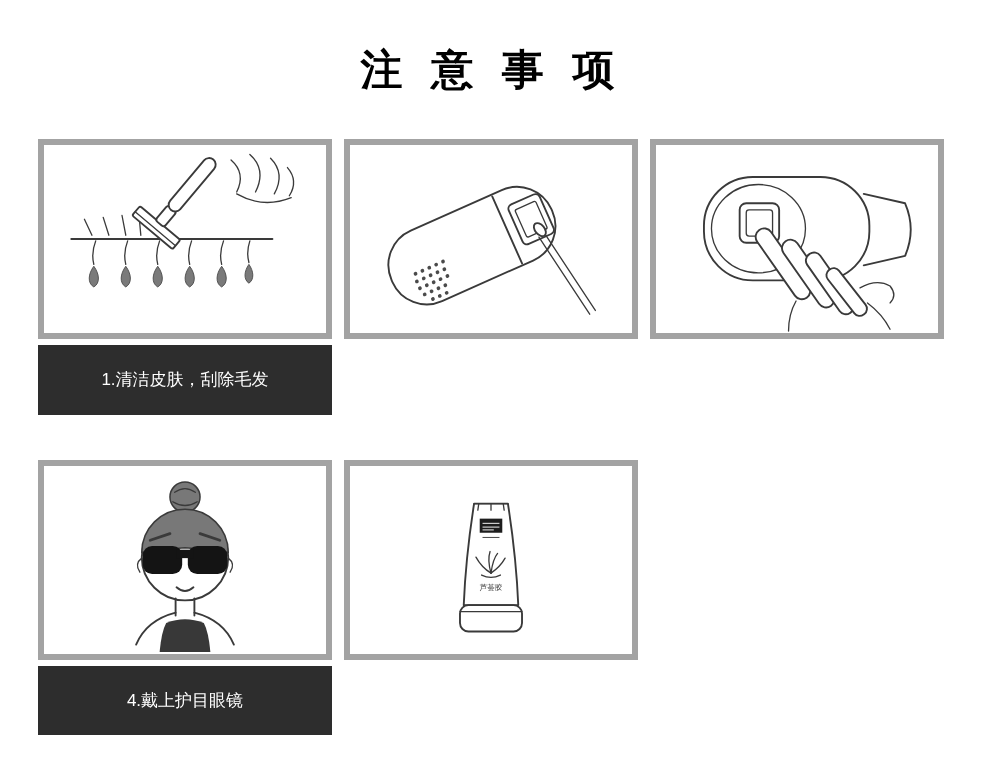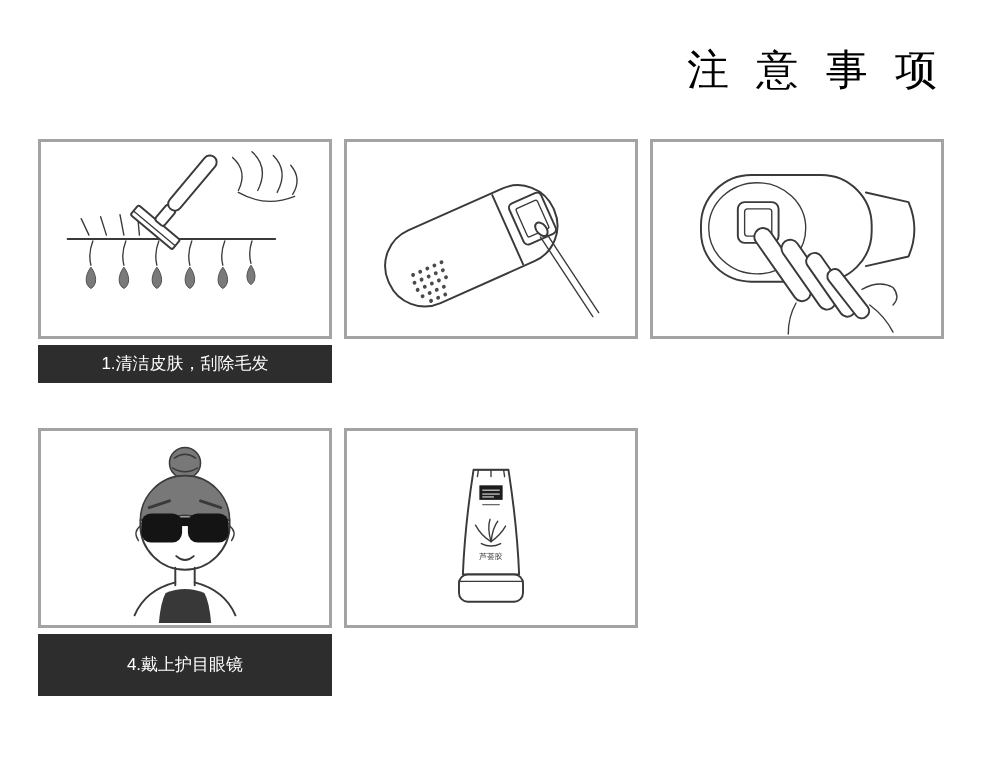--- a/index.html
+++ b/index.html
@@ -11,54 +11,54 @@
     font-family: "Liberation Sans", "DejaVu Sans", sans-serif;
     color: #111;
   }
   .page {
     width: 982px;
     height: 762px;
     padding: 45px 38px 0 38px;
     background: #ffffff;
   }
   .page-title {
-    text-align: right;
+    text-align: center;
     font-size: 42px;
-    font-weight: normal;
+    font-weight: bold;
     letter-spacing: 7px;
     color: #000;
     line-height: 1.2;
     margin-bottom: 44px;
     font-family: "DejaVu Sans", "Liberation Sans", sans-serif;
   }
   .steps-grid {
     display: grid;
     grid-template-columns: repeat(3, 1fr);
     column-gap: 12px;
     row-gap: 45px;
   }
   .step { display: flex; flex-direction: column; }
   .panel-box {
-    border: 3px solid #a3a3a3;
+    border: 6px solid #a3a3a3;
     height: 200px;
     background: #fff;
     overflow: hidden;
   }
   .panel-box svg { width: 100%; height: 100%; display: block; }
   .caption {
     margin-top: 6px;
     background: #2d2d2d;
     color: #ffffff;
     font-size: 17px;
     line-height: 1.5;
     display: flex;
     align-items: center;
     justify-content: center;
     text-align: center;
-    padding: 6px 14px;
+    padding: 22px 14px;
     min-height: 37px;
   }
   .row2 .caption { min-height: 62px; }
   .sk { stroke: #3a3a3a; fill: none; stroke-width: 2; stroke-linecap: round; stroke-linejoin: round; }
   .sk-thin { stroke: #3a3a3a; fill: none; stroke-width: 1.4; stroke-linecap: round; }
   .sk-fillw { stroke: #3a3a3a; fill: #ffffff; stroke-width: 2; stroke-linejoin: round; }
 </style>
 </head>
 <body>
 

